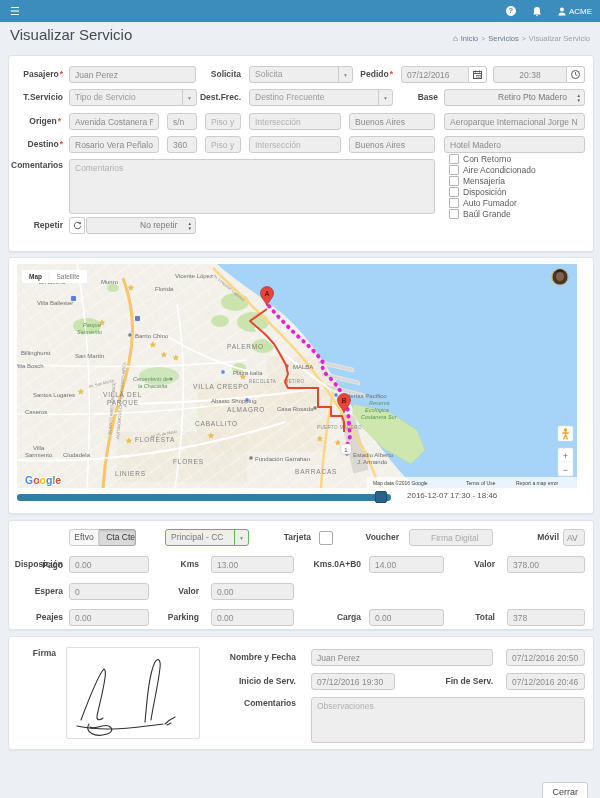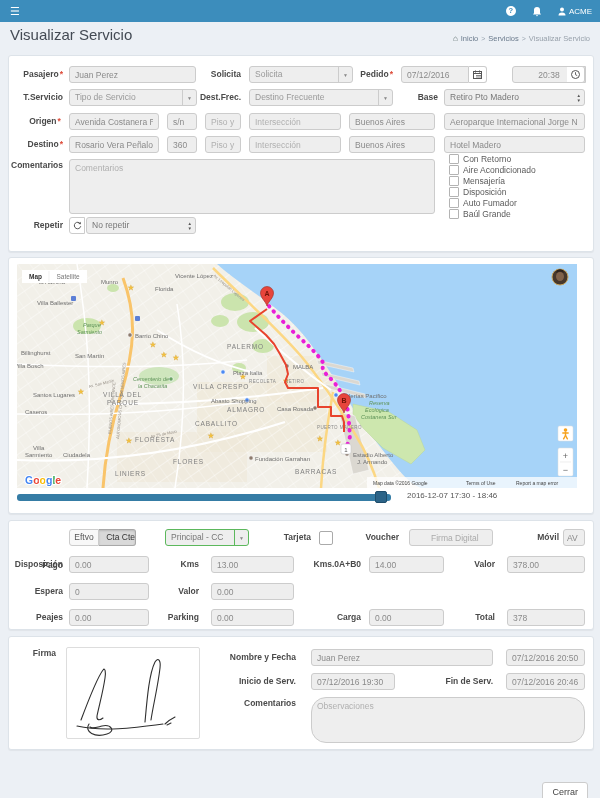--- a/index.html
+++ b/index.html
@@ -32,21 +32,21 @@
   input.finput::placeholder,textarea.fta::placeholder{color:#b0b0b0;opacity:1;}
   .finput.ctr{text-align:center;}
   .addon{position:absolute;height:17px;background:#fff;border:1px solid #ccc;border-left:none;border-radius:0 3px 3px 0;box-sizing:border-box;display:flex;align-items:center;justify-content:center;cursor:pointer;}
   .cutr{border-top-right-radius:0;border-bottom-right-radius:0;}
   .sel{position:absolute;height:17px;background:#eee;border:1px solid #ccc;border-radius:3px;box-sizing:border-box;display:flex;align-items:stretch;font-size:8.5px;color:#999;cursor:pointer;}
   .sel .txt{flex:1;padding:0 5px;line-height:15px;white-space:nowrap;overflow:hidden;}
   .sel .arr{width:13px;border-left:1px solid #ccc;display:flex;align-items:center;justify-content:center;color:#888;font-size:5px;}
   .sel.green{border-color:#5cb85c;}
   .sel.green .arr{border-left-color:#5cb85c;}
   .updown{position:absolute;right:3px;top:4px;display:flex;flex-direction:column;align-items:center;color:#555;font-size:4.5px;line-height:4.5px;}
-  .sel.nat .txt{color:#777;}
+  .sel.nat .txt{color:#777;margin-left:48px;}
   textarea.fta{position:absolute;background:#eee;border:1px solid #ccc;border-radius:3px;font-size:8.5px;color:#8a8a8a;padding:3px 5px;box-sizing:border-box;font-family:inherit;resize:none;outline:none;}
   .cb-row{position:absolute;display:flex;align-items:center;gap:4px;font-size:8.5px;color:#5a5a5a;cursor:pointer;}
   .cb{width:8px;height:8px;background:#fff;border:1px solid #b3b3b3;border-radius:1px;flex:0 0 auto;}
   .mini-btn{position:absolute;height:17px;width:16px;background:#fff;border:1px solid #ccc;border-radius:3px 0 0 3px;box-sizing:border-box;display:flex;align-items:center;justify-content:center;cursor:pointer;}
 
   
   .tbtn{position:absolute;height:17px;border:1px solid #ccc;background:#f8f8f8;box-sizing:border-box;font-size:8.5px;color:#555;text-align:center;line-height:15px;cursor:pointer;}
   .tbtn.on{background:#d9d9d9;border-color:#a8a8a8;box-shadow:inset 0 1px 2px rgba(0,0,0,.15);color:#333;text-align:right;}
   .tbtn.l{border-radius:3px 0 0 3px;}
   .tbtn.r{border-radius:0 3px 3px 0;border-left:none;}
@@ -122,21 +122,21 @@
     <div class="addon" style="left:460px;top:10px;width:18px;">
       <svg width="9" height="9" viewBox="0 0 9 9">
           <rect x="0.5" y="1.5" width="8" height="7" fill="none" stroke="#555" stroke-width="1"></rect>
           <line x1="2.5" y1="0.5" x2="2.5" y2="2.5" stroke="#555"></line>
           <line x1="6.5" y1="0.5" x2="6.5" y2="2.5" stroke="#555"></line>
           <line x1="0.5" y1="3.5" x2="8.5" y2="3.5" stroke="#555"></line>
           <line x1="3" y1="5.5" x2="8" y2="5.5" stroke="#555" stroke-width=".7"></line>
           <line x1="3" y1="7" x2="8" y2="7" stroke="#555" stroke-width=".7"></line>
         </svg>
     </div>
-    <input class="finput ctr cutr" style="left: 484px; top: 10px; width: 74px; margin-left: 19px;" readonly="" value="20:38">
+    <input class="finput ctr cutr" style="left: 484px; top: 10px; width: 74px;" readonly="" value="20:38">
     <div class="addon" style="left:558px;top:10px;width:18px;">
       <svg width="9" height="9" viewBox="0 0 9 9">
           <circle cx="4.5" cy="4.5" r="4" fill="none" stroke="#555"></circle>
           <path d="M4.5 2.2 V4.7 L6.2 5.6" fill="none" stroke="#555" stroke-width=".9"></path>
         </svg>
     </div>
 
     <div class="flabel" style="left:2px;top:33px;width:52px;">T.Servicio</div>
     <div class="sel" style="left:60px;top:33px;width:128px;">
       <span class="txt">Tipo de Servicio</span>
@@ -149,21 +149,21 @@
     </div>
     <div class="flabel" style="left:392px;top:33px;width:37px;">Base</div>
     <div class="sel nat" style="left:435px;top:33px;width:141px;">
       <span class="txt">Retiro Pto Madero</span>
       <span class="updown">
           <span>▲</span>
           <span>▼</span>
         </span>
     </div>
 
-    <div class="flabel req" style="left:10px;top:57px;width:52px;text-align:center;">Origen</div>
+    <div class="flabel req" style="left:0;top:57px;width:52px;">Origen</div>
     <input class="finput" style="left: 60px; top: 57px; width: 90px;" readonly="" value="Avenida Costanera Ra">
     <input class="finput" style="left: 158px; top: 57px; width: 30px;" readonly="" value="s/n">
     <input class="finput" style="left: 196px; top: 57px; width: 36px;" readonly="" placeholder="Piso y">
     <input class="finput" style="left: 240px; top: 57px; width: 92px;" readonly="" placeholder="Intersección">
     <input class="finput" style="left: 340px; top: 57px; width: 86px;" readonly="" value="Buenos Aires">
     <input class="finput" style="left: 435px; top: 57px; width: 141px;" readonly="" value="Aeroparque Internacional Jorge N">
 
     <div class="flabel req" style="left:2px;top:80px;width:52px;">Destino</div>
     <input class="finput" style="left: 60px; top: 80px; width: 90px;" readonly="" value="Rosario Vera Peñaloza">
     <input class="finput" style="left: 158px; top: 80px; width: 30px;" readonly="" value="360">
@@ -468,17 +468,17 @@
       </svg>
     </div>
     <div class="flabel" style="left:180px;top:12px;width:107px;">Nombre y Fecha</div>
     <input class="finput" style="left: 302px; top: 12px; width: 182px;" readonly="" value="Juan Perez">
     <input class="finput" style="left: 497px; top: 12px; width: 79px;" readonly="" value="07/12/2016 20:50">
     <div class="flabel" style="left:180px;top:36px;width:107px;">Inicio de Serv.</div>
     <input class="finput" style="left: 302px; top: 36px; width: 84px;" readonly="" value="07/12/2016 19:30">
     <div class="flabel" style="left:377px;top:36px;width:107px;">Fin de Serv.</div>
     <input class="finput" style="left: 497px; top: 36px; width: 79px;" readonly="" value="07/12/2016 20:46">
     <div class="flabel" style="left:180px;top:58px;width:107px;">Comentarios</div>
-    <textarea class="fta" style="left: 302px; top: 60px; width: 274px; height: 46px; border-radius: 15px;" readonly="" placeholder="Observaciones"></textarea>
+    <textarea class="fta" style="left: 302px; top: 60px; width: 274px; height: 46px;" readonly="" placeholder="Observaciones"></textarea>
   </div>
 
   <button class="btn-cerrar">Cerrar</button>
 </div>
 
 </body></html>

